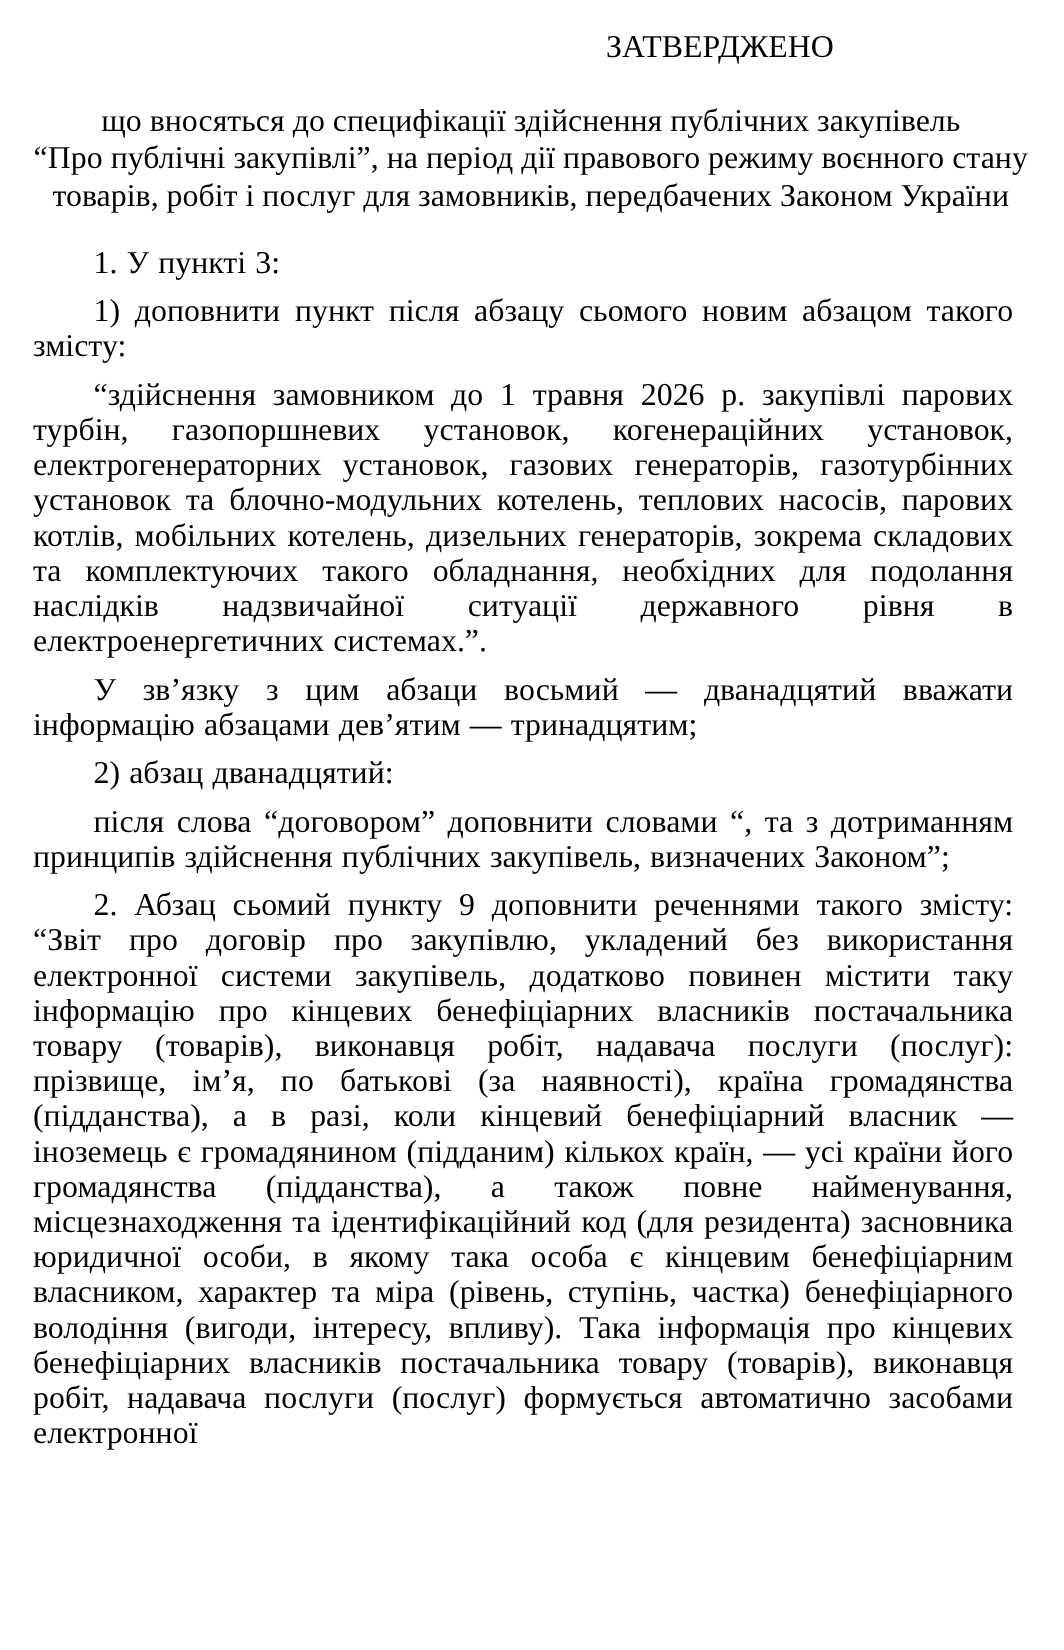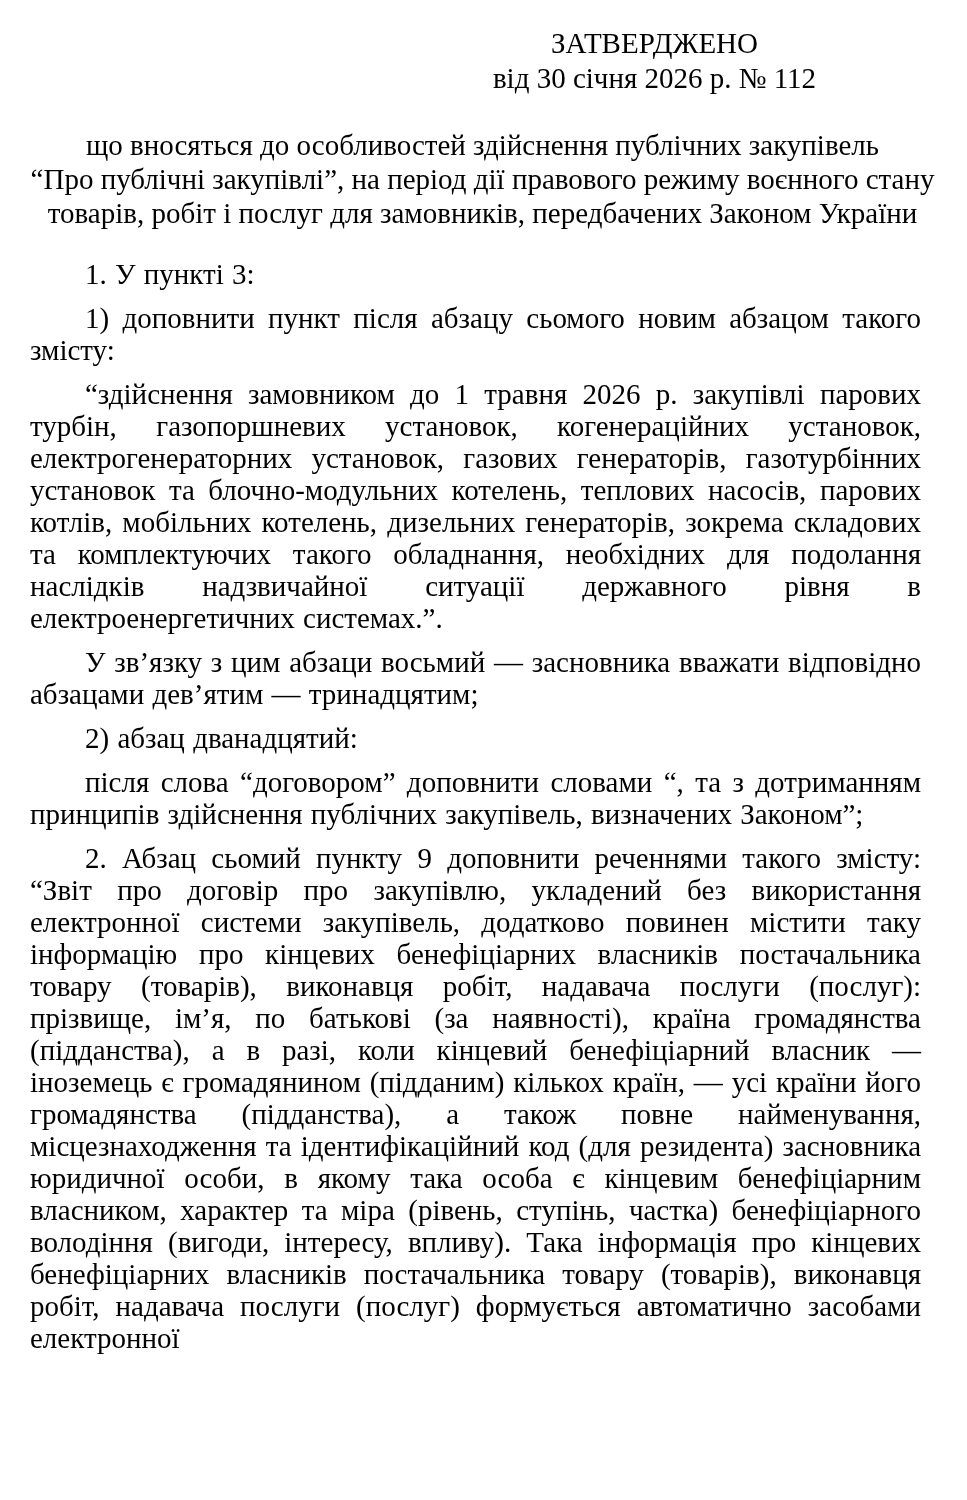--- a/index.html
+++ b/index.html
@@ -50,32 +50,31 @@
     word-spacing: 1px;
   }
 </style>
 </head>
 <body>
 
 <div class="page">
 
   <div class="approval">
     <div>ЗАТВЕРДЖЕНО</div>
-    <div>від 30 січня 2026 р. № 112</div>
   </div>
 
   <div class="title-block">
-    <div>що вносяться до особливостей здійснення публічних закупівель</div>
+    <div>що вносяться до специфікації здійснення публічних закупівель</div>
     <div>“Про публічні закупівлі”, на період дії правового режиму воєнного стану</div>
     <div>товарів, робіт і послуг для замовників, передбачених Законом України</div>
   </div>
 
   <div class="body-text">
     <p>1. У пункті 3:</p>
     <p>1) доповнити пункт після абзацу сьомого новим абзацом такого змісту:</p>
     <p>“здійснення замовником до 1 травня 2026 р. закупівлі парових турбін, газопоршневих установок, когенераційних установок, електрогенераторних установок, газових генераторів, газотурбінних установок та блочно-модульних котелень, теплових насосів, парових котлів, мобільних котелень, дизельних генераторів, зокрема складових та комплектуючих такого обладнання, необхідних для подолання наслідків надзвичайної ситуації державного рівня в електроенергетичних системах.”.</p>
-    <p>У зв’язку з цим абзаци восьмий — засновника вважати відповідно абзацами дев’ятим — тринадцятим;</p>
+    <p>У зв’язку з цим абзаци восьмий — дванадцятий вважати інформацію абзацами дев’ятим — тринадцятим;</p>
     <p>2) абзац дванадцятий:</p>
     <p>після слова “договором” доповнити словами “, та з дотриманням принципів здійснення публічних закупівель, визначених Законом”;</p>
     <p>2. Абзац сьомий пункту 9 доповнити реченнями такого змісту: “Звіт про договір про закупівлю, укладений без використання електронної системи закупівель, додатково повинен містити таку інформацію про кінцевих бенефіціарних власників постачальника товару (товарів), виконавця робіт, надавача послуги (послуг): прізвище, ім’я, по батькові (за наявності), країна громадянства (підданства), а в разі, коли кінцевий бенефіціарний власник — іноземець є громадянином (підданим) кількох країн, — усі країни його громадянства (підданства), а також повне найменування, місцезнаходження та ідентифікаційний код (для резидента) засновника юридичної особи, в якому така особа є кінцевим бенефіціарним власником, характер та міра (рівень, ступінь, частка) бенефіціарного володіння (вигоди, інтересу, впливу). Така інформація про кінцевих бенефіціарних власників постачальника товару (товарів), виконавця робіт, надавача послуги (послуг) формується автоматично засобами електронної</p>
   </div>
 
 </div>
 
 </body></html>

